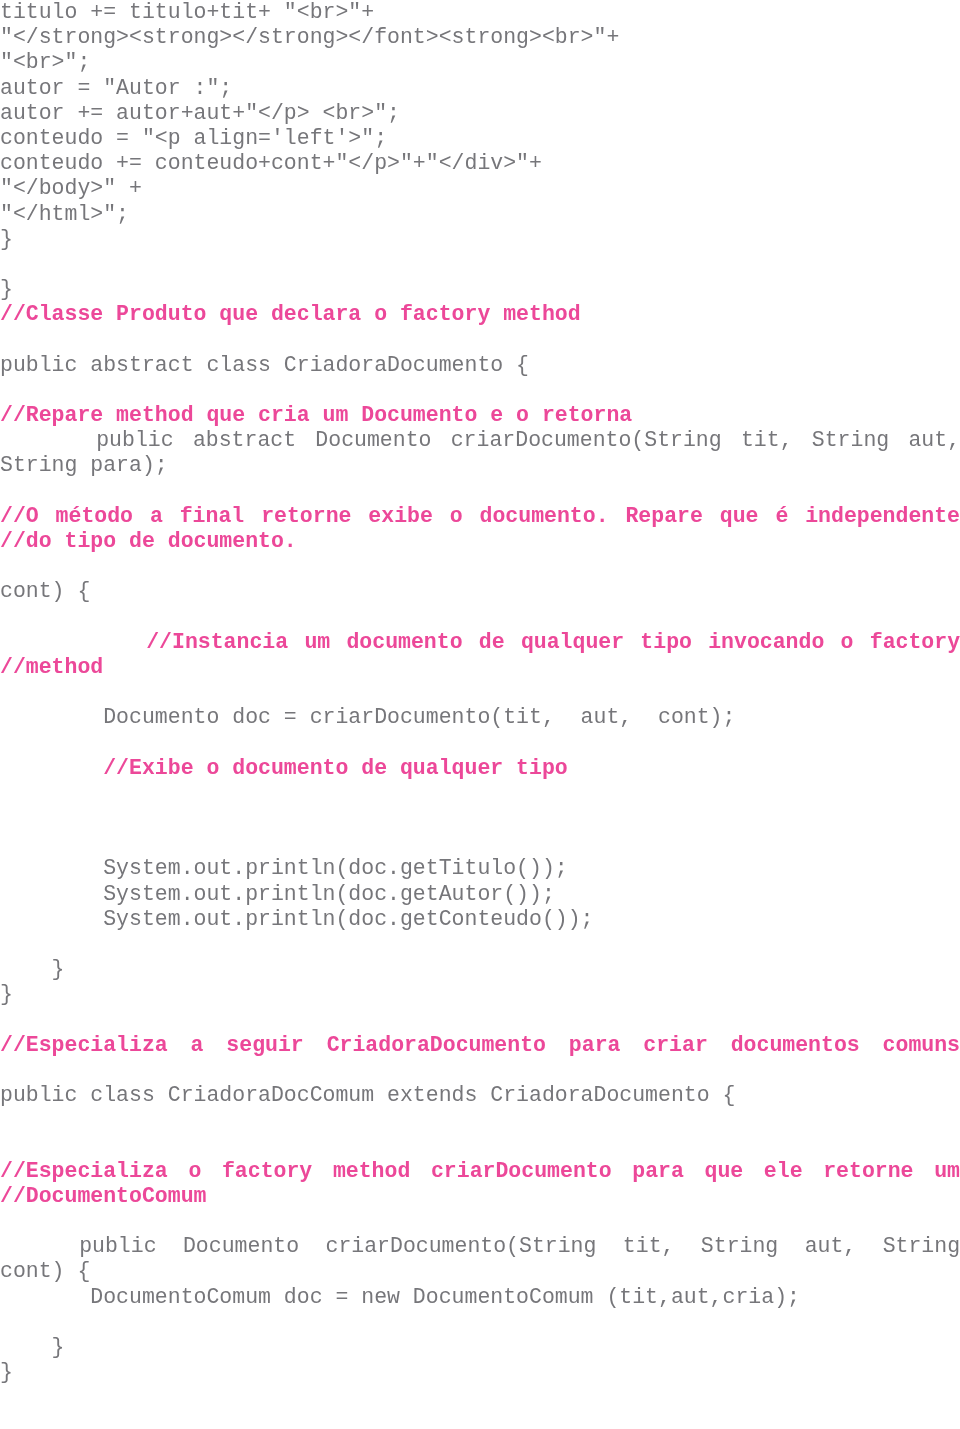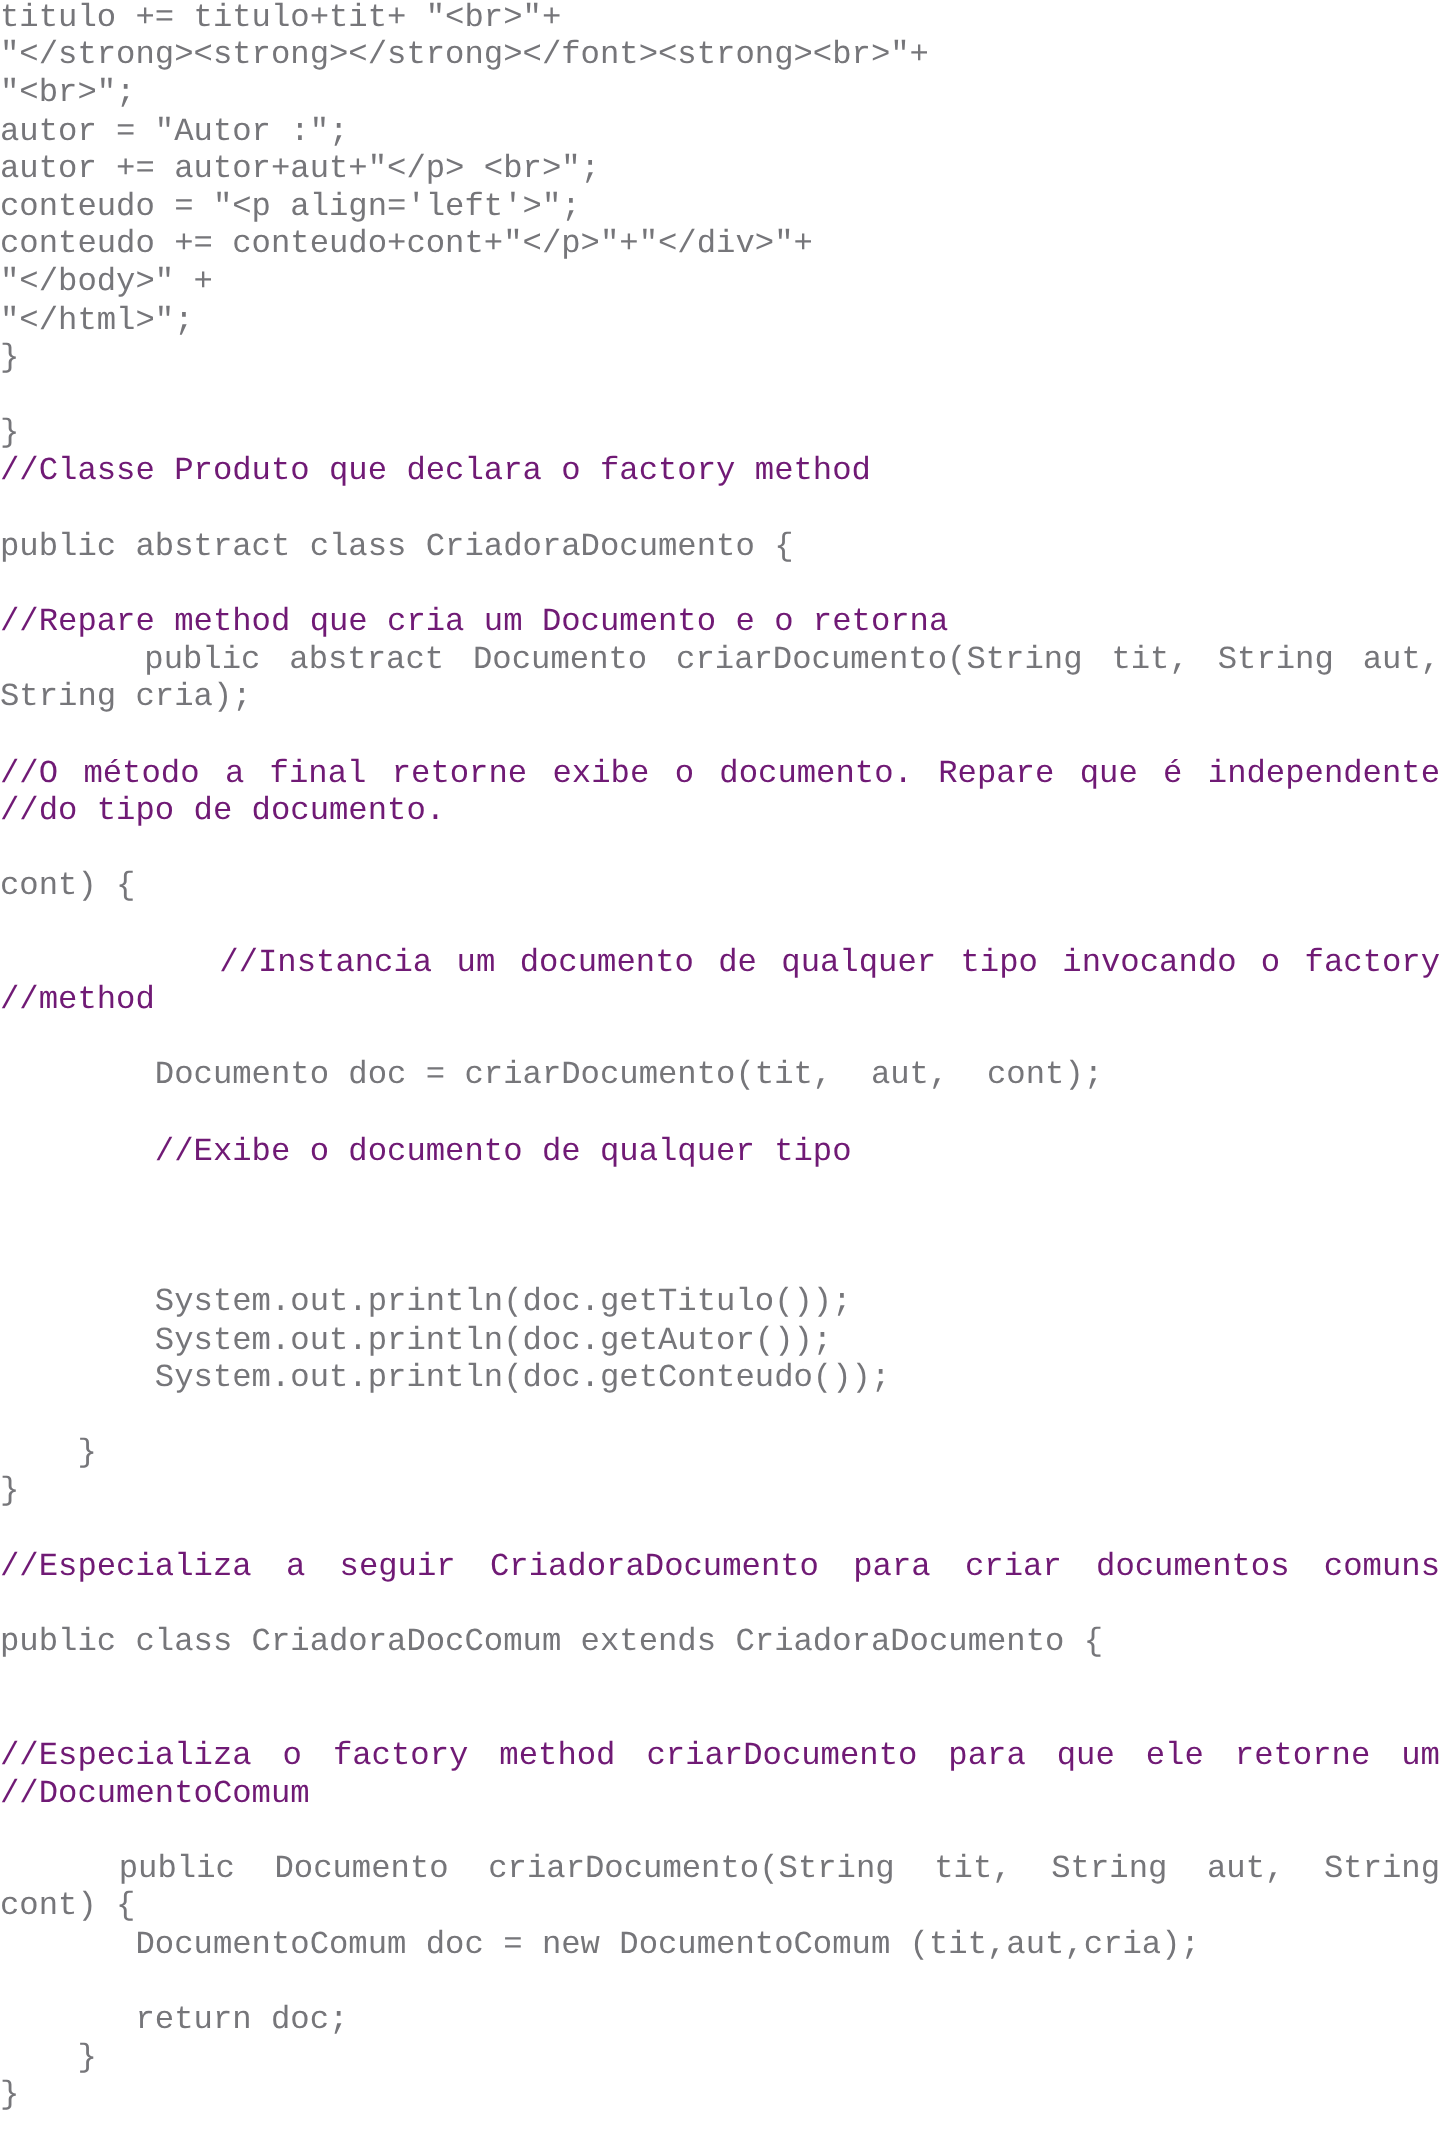--- a/index.html
+++ b/index.html
@@ -31,22 +31,22 @@
     font-family: "Liberation Mono", "DejaVu Sans Mono", monospace;
     font-size: 21.5px;
     line-height: 25.2px;
     height: 25.2px;
     color: #76767a;
     white-space: pre;
     letter-spacing: 0px;
     font-weight: 400;
   }
   .line.comment {
-    color: #701a75;
-    font-weight: 400;
+    color: #ec4899;
+    font-weight: 700;
     white-space: pre;
   }
   
   .line.justify {
     white-space: normal;
     text-align: justify;
     text-align-last: justify;
     word-spacing: normal;
   }
   .line.justify > span {
@@ -72,21 +72,21 @@
       <div class="line">"&lt;/html&gt;";</div>
       <div class="line">}</div>
       <div class="line blank">&nbsp;</div>
       <div class="line">}</div>
       <div class="line comment">//Classe Produto que declara o factory method</div>
       <div class="line blank">&nbsp;</div>
       <div class="line">public abstract class CriadoraDocumento {</div>
       <div class="line blank">&nbsp;</div>
       <div class="line comment">//Repare method que cria um Documento e o retorna</div>
       <div class="line justify"><span>    </span> <span>public</span> <span>abstract</span> <span>Documento</span> <span>criarDocumento(String</span> <span>tit,</span> <span>String</span> <span>aut,</span></div>
-      <div class="line">String cria);</div>
+      <div class="line">String para);</div>
       <div class="line blank">&nbsp;</div>
       <div class="line comment justify"><span>//O</span> <span>método</span> <span>a</span> <span>final</span> <span>retorne</span> <span>exibe</span> <span>o</span> <span>documento.</span> <span>Repare</span> <span>que</span> <span>é</span> <span>independente</span></div>
       <div class="line comment">//do tipo de documento.</div>
       <div class="line blank">&nbsp;</div>
       <div class="line">cont) {</div>
       <div class="line blank">&nbsp;</div>
       <div class="line comment justify"><span>        </span> <span>//Instancia</span> <span>um</span> <span>documento</span> <span>de</span> <span>qualquer</span> <span>tipo</span> <span>invocando</span> <span>o</span> <span>factory</span></div>
       <div class="line comment">//method</div>
       <div class="line blank">&nbsp;</div>
       <div class="line">        Documento doc = criarDocumento(tit,  aut,  cont);</div>
@@ -107,17 +107,16 @@
       <div class="line">public class CriadoraDocComum extends CriadoraDocumento {</div>
       <div class="line blank">&nbsp;</div>
       <div class="line blank">&nbsp;</div>
       <div class="line comment justify"><span>//Especializa</span> <span>o</span> <span>factory</span> <span>method</span> <span>criarDocumento</span> <span>para</span> <span>que</span> <span>ele</span> <span>retorne</span> <span>um</span></div>
       <div class="line comment">//DocumentoComum</div>
       <div class="line blank">&nbsp;</div>
       <div class="line justify"><span>  </span> <span>public</span> <span>Documento</span> <span>criarDocumento(String</span> <span>tit,</span> <span>String</span> <span>aut,</span> <span>String</span></div>
       <div class="line">cont) {</div>
       <div class="line">       DocumentoComum doc = new DocumentoComum (tit,aut,cria);</div>
       <div class="line blank">&nbsp;</div>
-      <div class="line">       return doc;</div>
       <div class="line">    }</div>
       <div class="line">}</div>
     </div>
 </div>
 
 </body></html>

